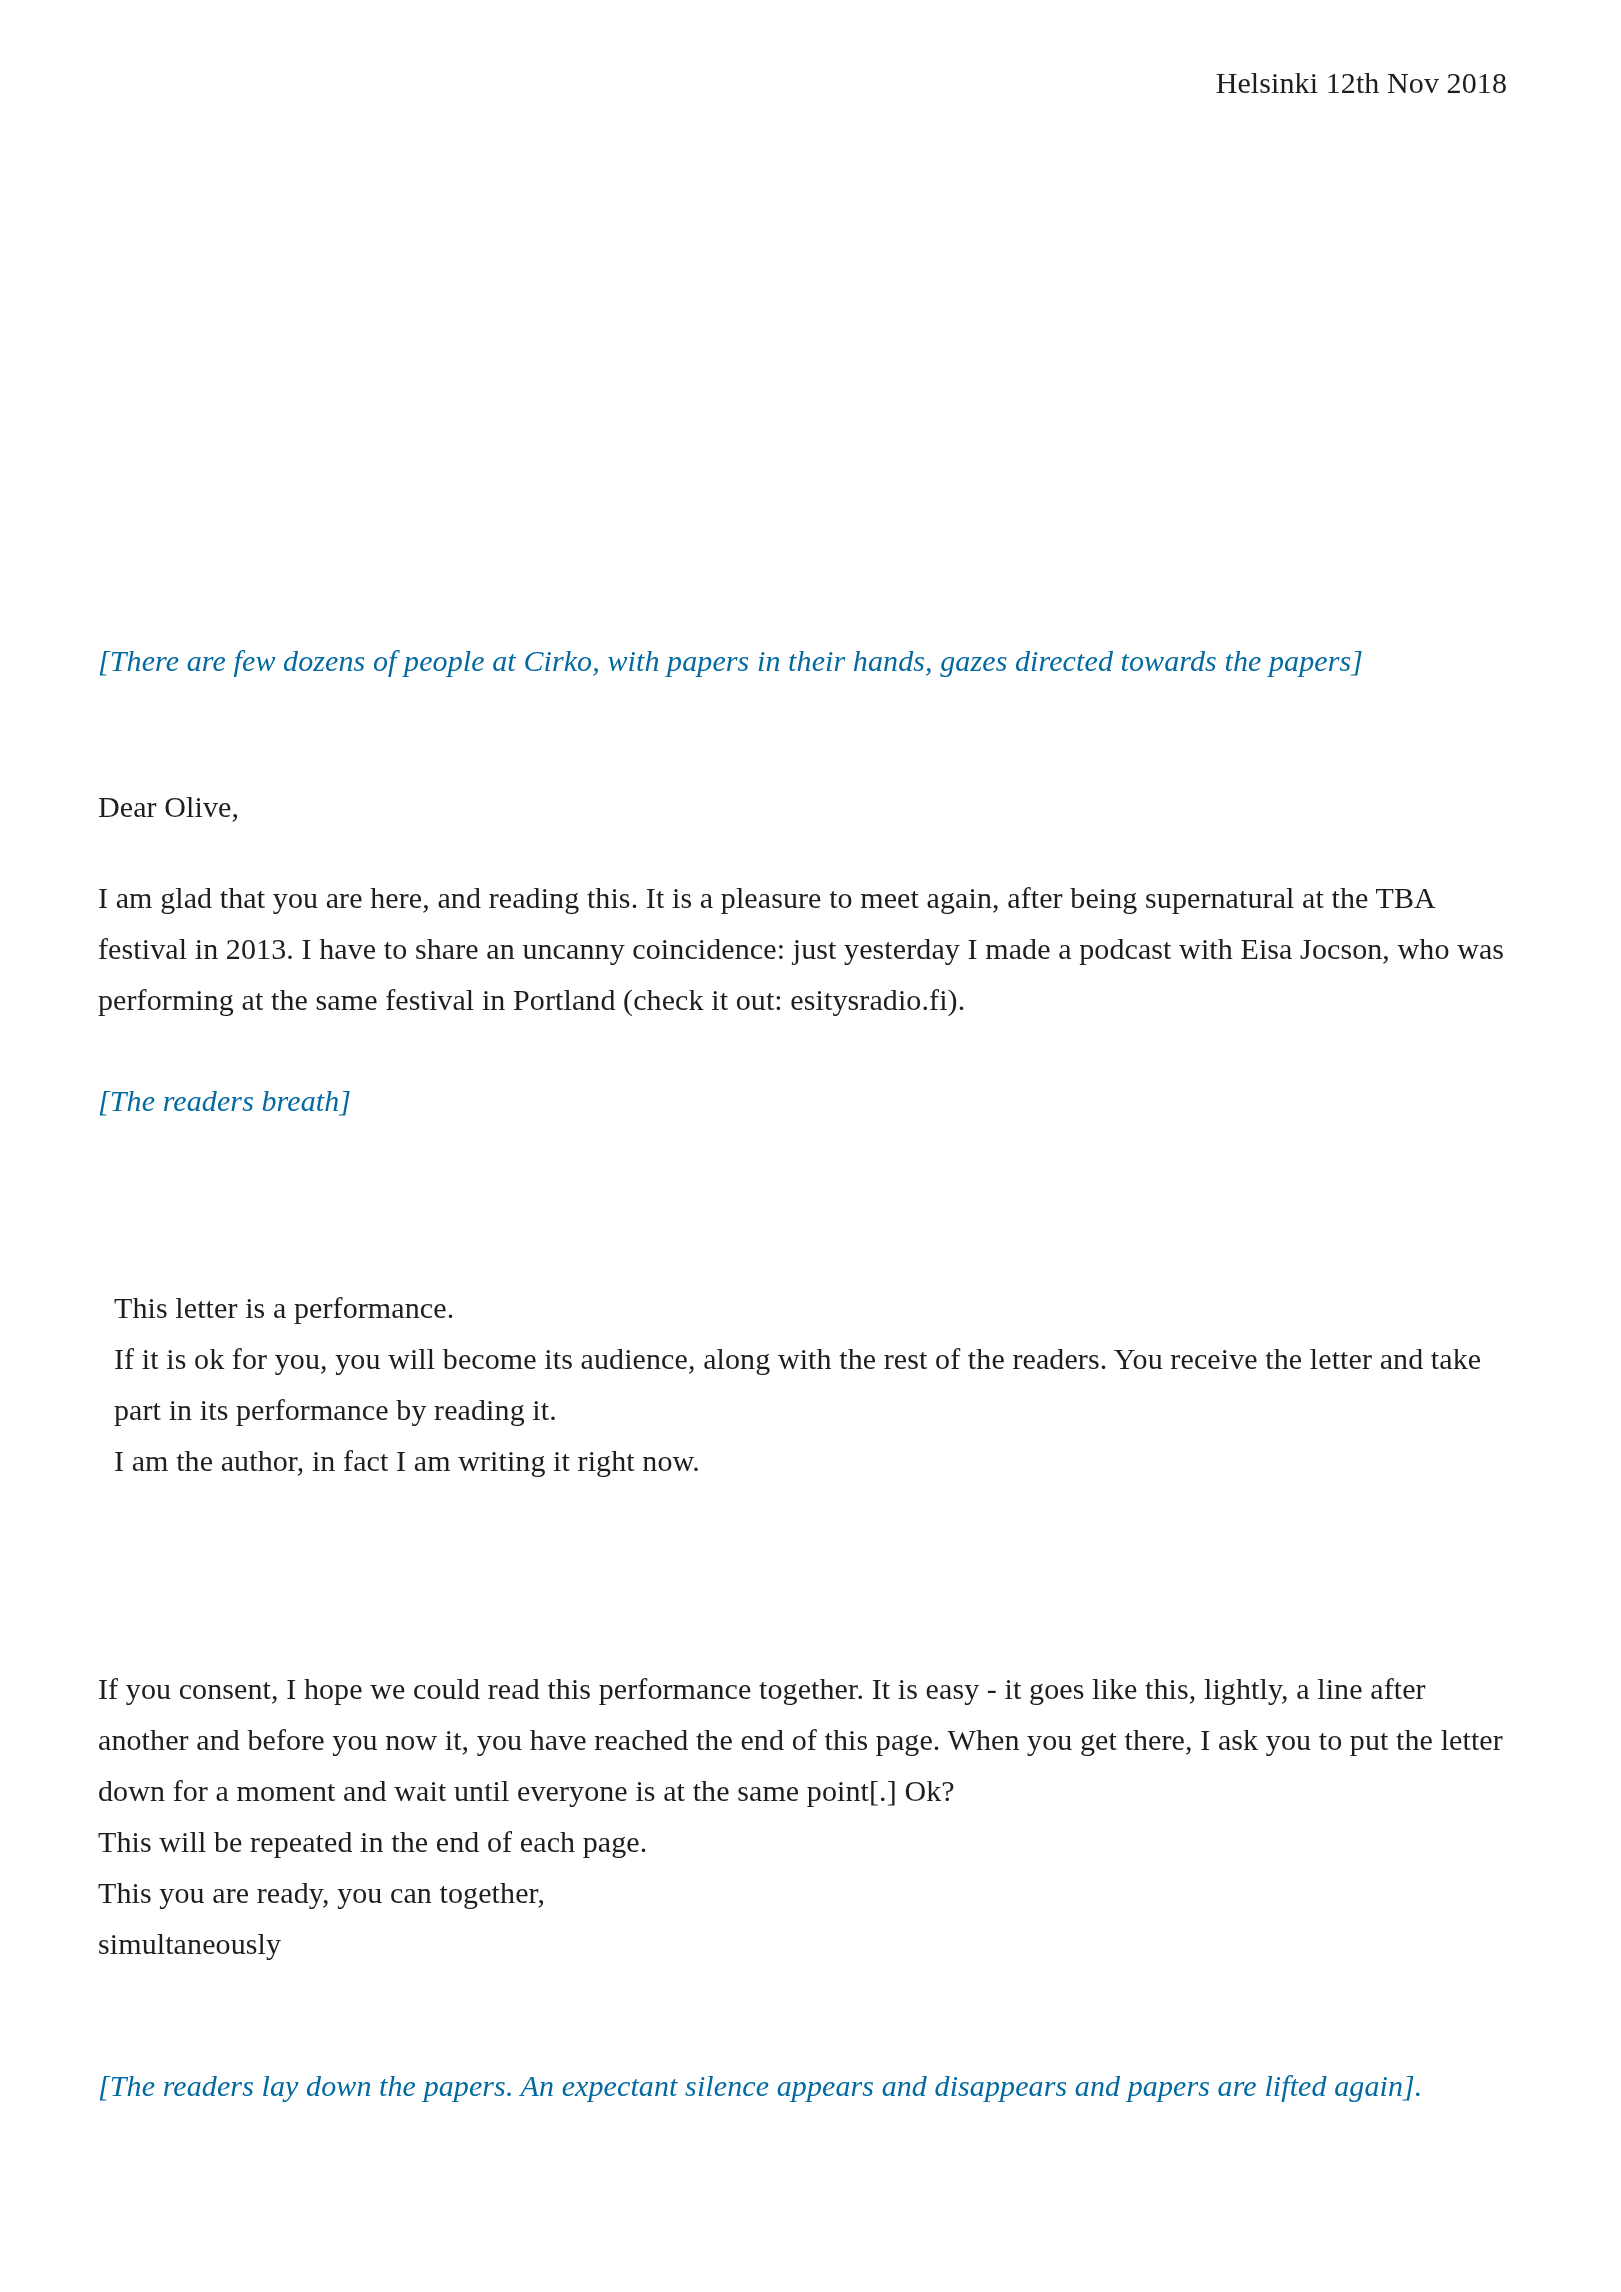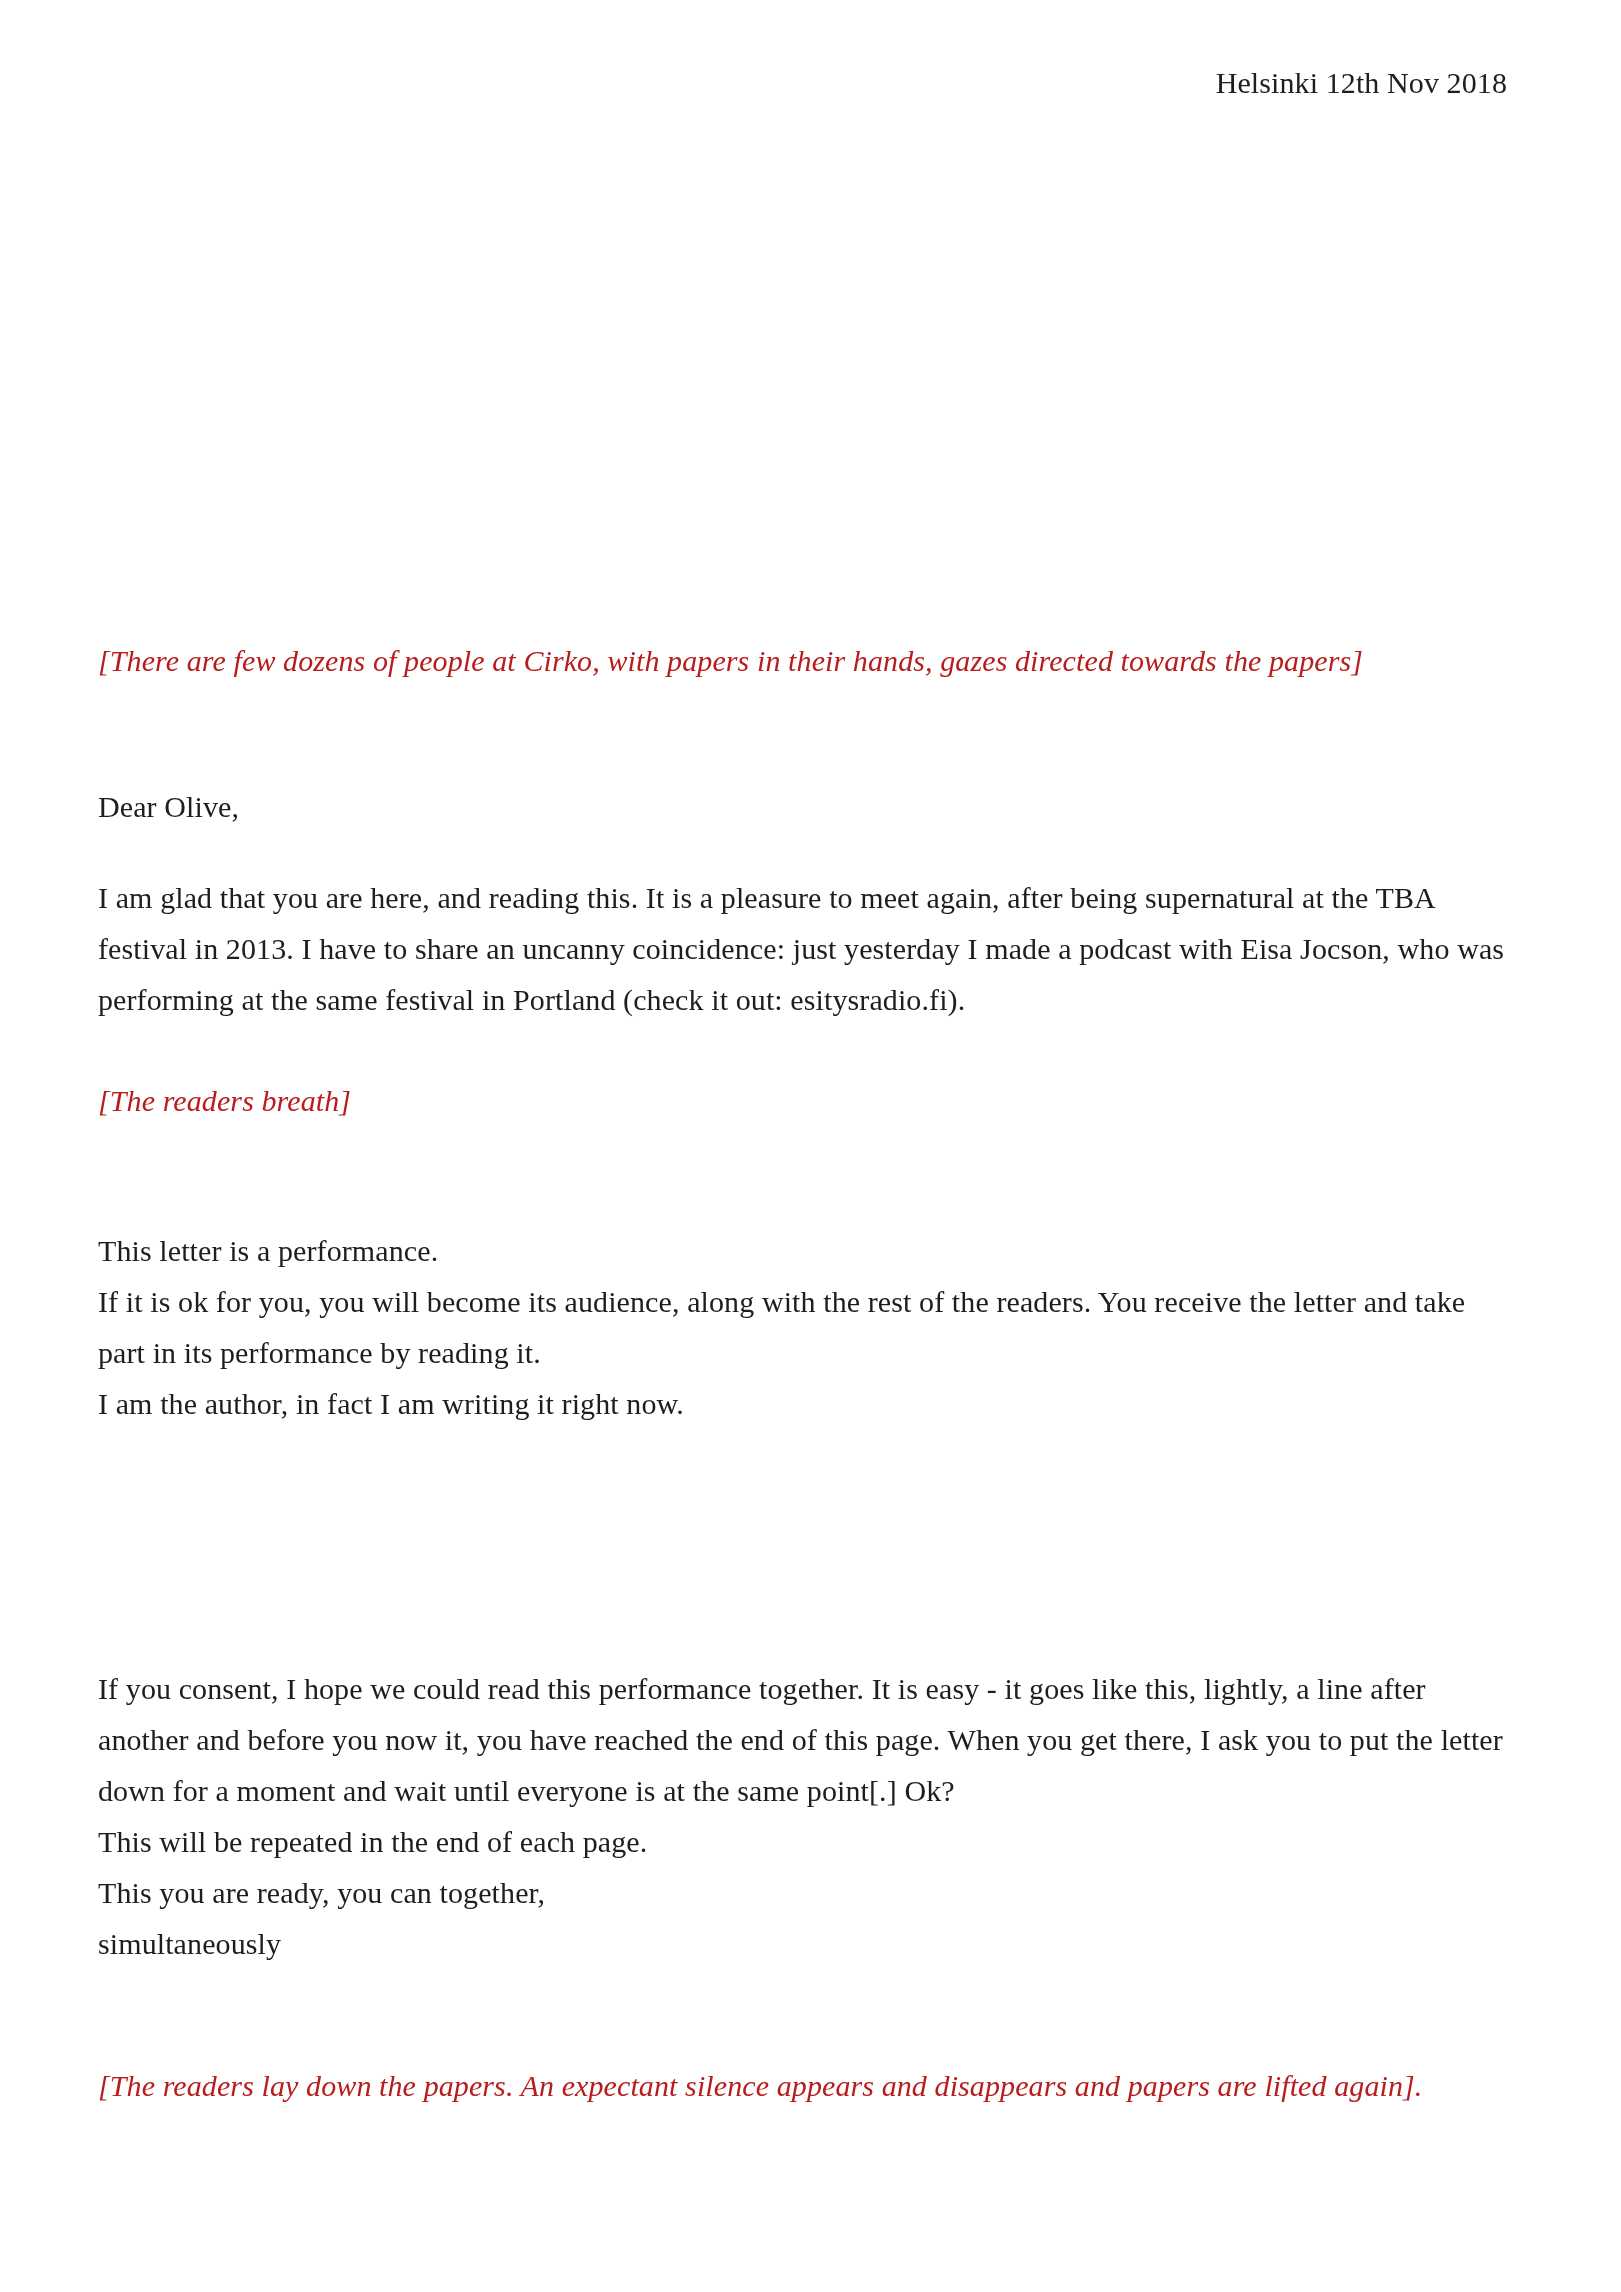--- a/index.html
+++ b/index.html
@@ -32,28 +32,28 @@
       position: absolute;
       top: 57px;
       right: 114px;
       left: auto;
       width: auto;
       text-align: right;
       font-size: 30px;
       line-height: 51px;
     }
     .stage-direction {
-      color: #b91c1c;
+      color: #0369a1;
       font-style: italic;
     }
     .sd1 { top: 635px; }
     .salutation { top: 781px; }
     .p1 { top: 872px; }
     .sd2 { top: 1075px; font-style: italic; }
-    .p2 { top: 1225px; }
+    .p2 { top: 1282px; margin-left: 16px; }
     .sd3 { top: 1470px; }
     .p3 { top: 1663px; }
     .sd4 { top: 2060px; }
     .line {
       display: block;
     }
   </style>
 </head>
 <body>
 

